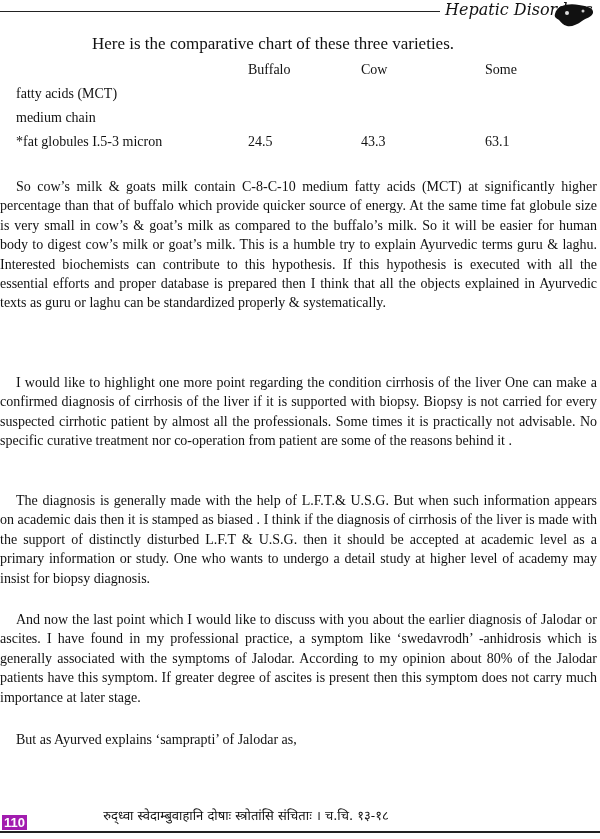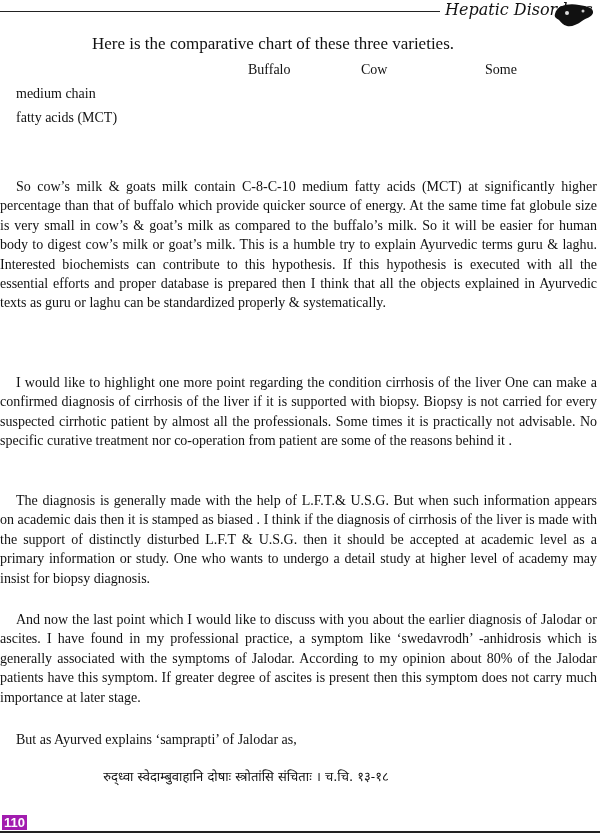--- a/index.html
+++ b/index.html
@@ -5,21 +5,21 @@
   html, body { margin:0; padding:0; background:#fff; }
   body { width:600px; height:839px; position:relative; overflow:hidden; font-family:"Liberation Serif", serif; color:#111; }
   .header-line { position:absolute; left:0; top:11px; width:440px; height:1px; background:#222; }
   .header-title { position:absolute; left:445px; top:0px; font-family:"DejaVu Serif", serif; font-style:italic; font-size:16px; color:#111; }
   .liver-icon { position:absolute; left:553px; top:2px; width:42px; height:26px; }
   .intro { position:absolute; left:92px; top:34px; font-size:17px; }
   table.cmp { position:absolute; left:16px; top:58px; border-collapse:collapse; font-size:14px; }
   table.cmp td { padding:0; height:24px; vertical-align:middle;margin-top:42px; }
   .c0 { width:232px; } .c1 { width:113px; } .c2 { width:124px; } .c3 { width:60px; }
   .para { position:absolute; left:0; width:597px; font-size:14px; line-height:19.4px; text-align:justify; text-indent:16px; margin:0; }
-  .sanskrit { position:absolute; left:0; width:492px; top:767px; text-align:center; font-size:13px; font-family:"DejaVu Serif", serif; }
+  .sanskrit { position:absolute; left:0; width:492px; top:806px; text-align:center; font-size:13px; font-family:"DejaVu Serif", serif; }
   .page-num { position:absolute; left:2px; top:815px; background:#a21caf; color:#fff; font-family:"Liberation Sans", sans-serif; font-weight:bold; font-size:13px; padding:0 2px; line-height:15px; }
   .footer-line { position:absolute; left:0; top:831px; width:600px; height:2px; background:#222; }
 </style>
 </head>
 <body>
 
 <div class="header-line"></div>
 <div class="header-title">Hepatic Disorders</div>
 <svg class="liver-icon" viewBox="0 0 42 26">
   <path d="M2 12 C4 3 16 1 26 3 C34 4 41 6 40 11 C39 15 33 16 29 19 C24 23 18 25 14 24 C10 23 8 20 6 18 C3 16 1 15 2 12 Z" fill="#111"></path>
@@ -31,30 +31,36 @@
 
 <table class="cmp">
   <tbody>
       <tr>
     <td class="c0"></td>
     <td class="c1">Buffalo</td>
     <td class="c2">Cow</td>
     <td class="c3">Some</td>
   </tr>
   <tr>
+    <td>fatty  acids (MCT)</td>
+    <td></td>
+    <td></td>
+    <td></td>
+  </tr>
+  <tr>
     <td>medium chain</td>
     <td></td>
     <td></td>
     <td></td>
   </tr>
   <tr>
-    <td>fatty  acids (MCT)</td>
-    <td></td>
-    <td></td>
-    <td></td>
+    <td>*fat globules I.5-3 micron</td>
+    <td>24.5</td>
+    <td>43.3</td>
+    <td>63.1</td>
   </tr>
 </tbody>
   </table>
 
 <p class="para" style="top:177px;">So cow’s milk &amp; goats milk contain C-8-C-10 medium fatty acids (MCT) at significantly higher percentage than that of buffalo which provide quicker source of energy. At the same time fat globule size is very small in cow’s &amp; goat’s milk as compared to the buffalo’s milk. So it will be easier for human body to digest cow’s milk or goat’s milk. This is a humble try to explain Ayurvedic terms guru &amp; laghu. Interested biochemists can contribute to this hypothesis. If this hypothesis is executed with all the essential efforts and proper database is prepared then I think that all the objects explained in Ayurvedic texts as guru or laghu can be standardized properly &amp; systematically.</p>
 <p class="para" style="top:373px;">I would like to highlight one more point regarding the condition cirrhosis of the liver One can make a confirmed diagnosis of cirrhosis of the liver if it is supported with biopsy. Biopsy is not carried for every suspected cirrhotic patient by almost all the professionals. Some times it is practically not advisable. No specific curative treatment nor co-operation from patient are some of the reasons behind it .</p>
 <p class="para" style="top:491px;">The diagnosis is generally made with the help of L.F.T.&amp; U.S.G. But when such information appears on academic dais then it is stamped as biased . I think if the diagnosis of cirrhosis of the liver is made with the support of distinctly disturbed L.F.T &amp; U.S.G. then it should be accepted at academic level as a primary information or study. One who wants to undergo a detail study at higher level of academy may insist for biopsy diagnosis.</p>
 <p class="para" style="top:610px;">And now the last point which I would like to discuss with you about the earlier diagnosis of Jalodar or ascites. I have found in my professional practice, a symptom like ‘swedavrodh’ -anhidrosis which is generally associated with the symptoms of Jalodar. According to my opinion about 80% of the Jalodar patients have this symptom. If greater degree of ascites is present then this symptom does not carry much importance at later stage.</p>
 <p class="para" style="top:730px;">But as Ayurved explains ‘samprapti’ of Jalodar as,</p>
 

